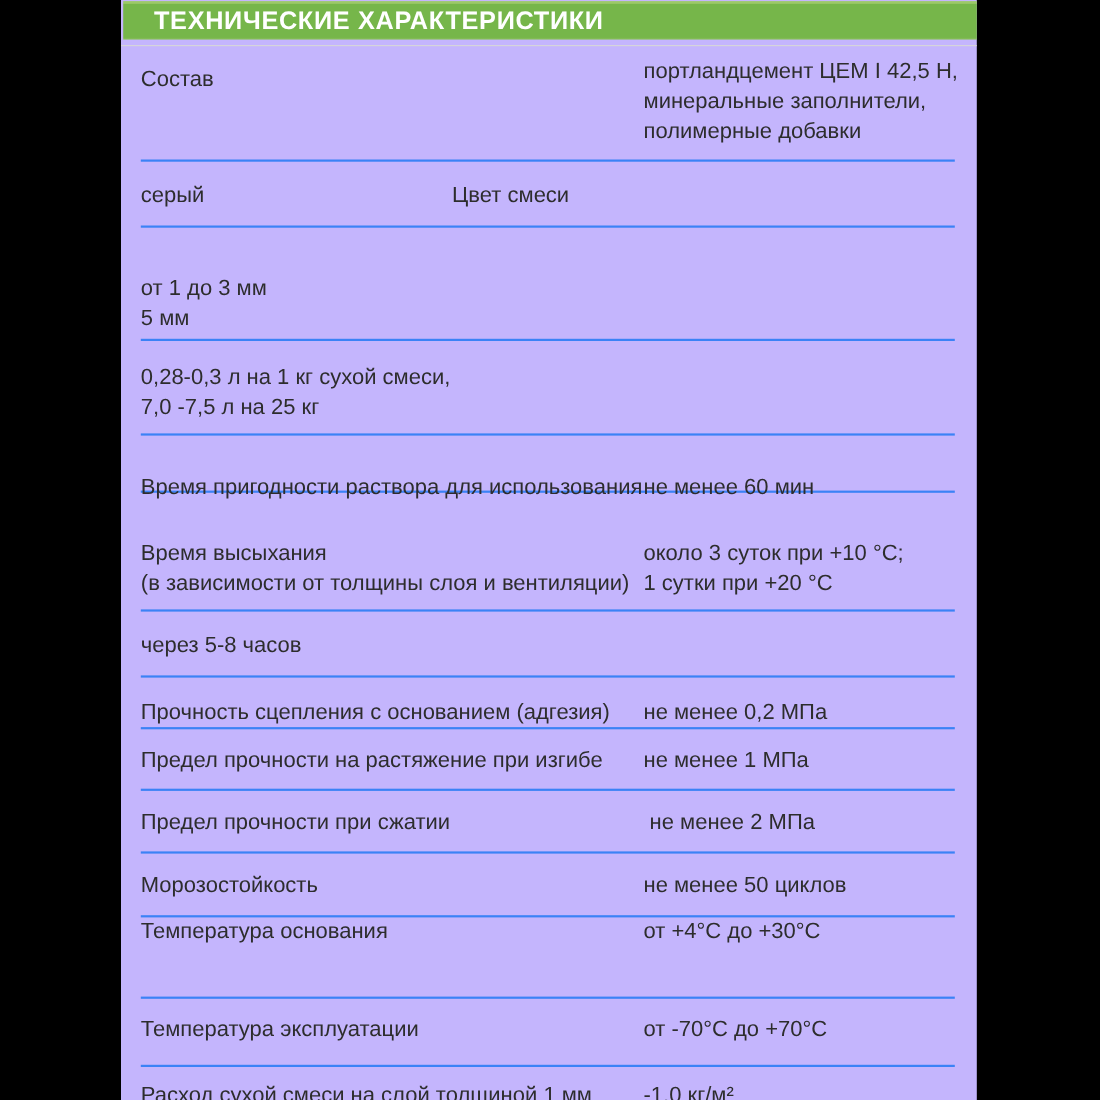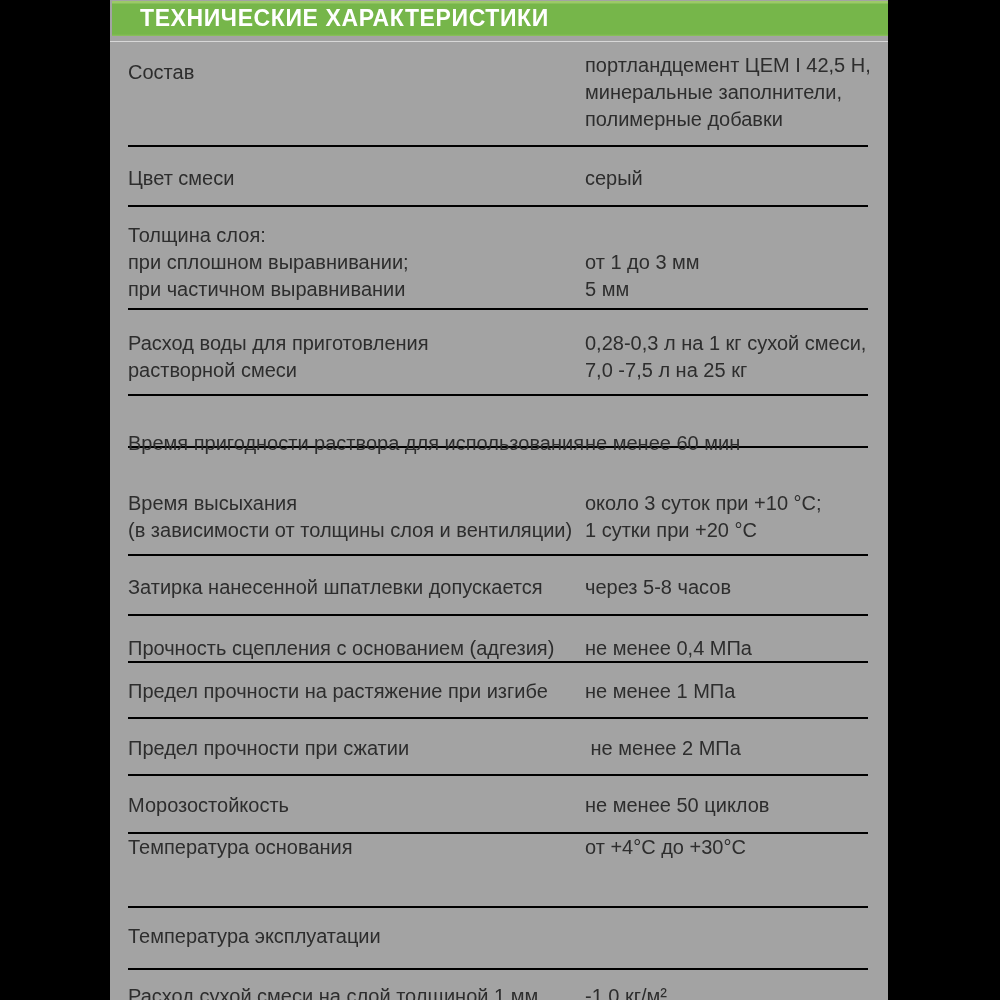--- a/index.html
+++ b/index.html
@@ -6,21 +6,21 @@
   body{
     width:1000px;height:1000px;
     background:#000000;
     position:relative;
     font-family:"Liberation Sans","DejaVu Sans",sans-serif;
     overflow:hidden;
   }
   .page{
     position:absolute;left:110px;top:0;
     width:778px;height:1000px;
-    background:#a3a3a3;
+    background:#c4b5fd;
     text-decoration:underline;
   }
   .header-bar{
     position:absolute;left:2px;top:1px;right:0;height:35px;
     background:linear-gradient(#9cc968 0px,#9cc968 2px,#76b64a 3px,#76b64a 33px,#8dc15e 35px);
   }
   .header-title{
     color:#ffffff;
     font-weight:bold;
     font-size:23px;
@@ -32,21 +32,21 @@
   .hairline{
     position:absolute;left:0;right:0;top:41px;height:1px;
     background:#d8d8d8;
   }
   .table{
     position:absolute;left:18px;top:44px;width:740px;
   }
   .row{
     box-sizing:border-box;
     display:flex;
-    border-bottom:2px solid #000000;
+    border-bottom:2px solid #3b82f6;
   }
   .cell{
     font-size:20px;
     line-height:27px;
     color:#2d2d2d;
     white-space:pre;
   }
   .label{flex:0 0 457px;}
   .value{flex:1 1 auto;}
   .voff{padding-top:27px;}      
@@ -56,21 +56,21 @@
   .r3{height:103px;padding-top:15px;}
   .r4{height:86px;padding-top:20px;}
   .r5{height:52px;padding-top:34px;}
   .r6{height:83px;padding-top:17px;margin-top:25px;}
   .r7{height:60px;padding-top:18px;}
   .r8{height:47px;padding-top:19px;}
   .r9{height:56px;padding-top:15px;}
   .r10{height:57px;padding-top:16px;}
   .r11{height:58px;padding-top:16px;}
   .r12{height:74px;}
-  .r13{height:62px;padding-top:15px;flex-direction:column;}
+  .r13{height:62px;padding-top:15px;}
   .r14{height:50px;padding-top:13px;border-bottom:none;}
 </style>
 </head>
 <body>
 
 <div class="page">
 
   <div class="header-bar">
     <div class="header-title">ТЕХНИЧЕСКИЕ ХАРАКТЕРИСТИКИ</div>
   </div>
@@ -80,59 +80,53 @@
   <div class="table">
 
     <div class="row r1">
       <div class="cell label lab-shift">Состав</div>
       <div class="cell value">портландцемент ЦЕМ I 42,5 Н,
 минеральные заполнители,
 полимерные добавки</div>
     </div>
 
     <div class="row r2">
+      <div class="cell value">серый</div>
       <div class="cell label">Цвет смеси</div>
-      <div class="cell value">серый</div>
     </div>
 
     <div class="row r3">
-      <div class="cell label">Толщина слоя:
-при сплошном выравнивании;
-при частичном выравнивании</div>
       <div class="cell value voff">от 1 до 3 мм
 5 мм</div>
     </div>
 
     <div class="row r4">
-      <div class="cell label">Расход воды для приготовления
-растворной смеси</div>
       <div class="cell value">0,28-0,3 л на 1 кг сухой смеси,
 7,0 -7,5 л на 25 кг</div>
     </div>
 
     <div class="row r5">
       <div class="cell label">Время пригодности раствора для использования</div>
       <div class="cell value">не менее 60 мин</div>
     </div>
 
     <div class="row r6">
       <div class="cell label">Время высыхания
 (в зависимости от толщины слоя и вентиляции)</div>
       <div class="cell value">около 3 суток при +10 °С;
 1 сутки при +20 °С</div>
     </div>
 
     <div class="row r7">
-      <div class="cell label">Затирка нанесенной шпатлевки допускается</div>
       <div class="cell value">через 5-8 часов</div>
     </div>
 
     <div class="row r8">
       <div class="cell label">Прочность сцепления с основанием (адгезия)</div>
-      <div class="cell value">не менее 0,4 МПа</div>
+      <div class="cell value">не менее 0,2 МПа</div>
     </div>
 
     <div class="row r9">
       <div class="cell label">Предел прочности на растяжение при изгибе</div>
       <div class="cell value">не менее 1 МПа</div>
     </div>
 
     <div class="row r10">
       <div class="cell label">Предел прочности при сжатии</div>
       <div class="cell value"> не менее 2 МПа</div>

